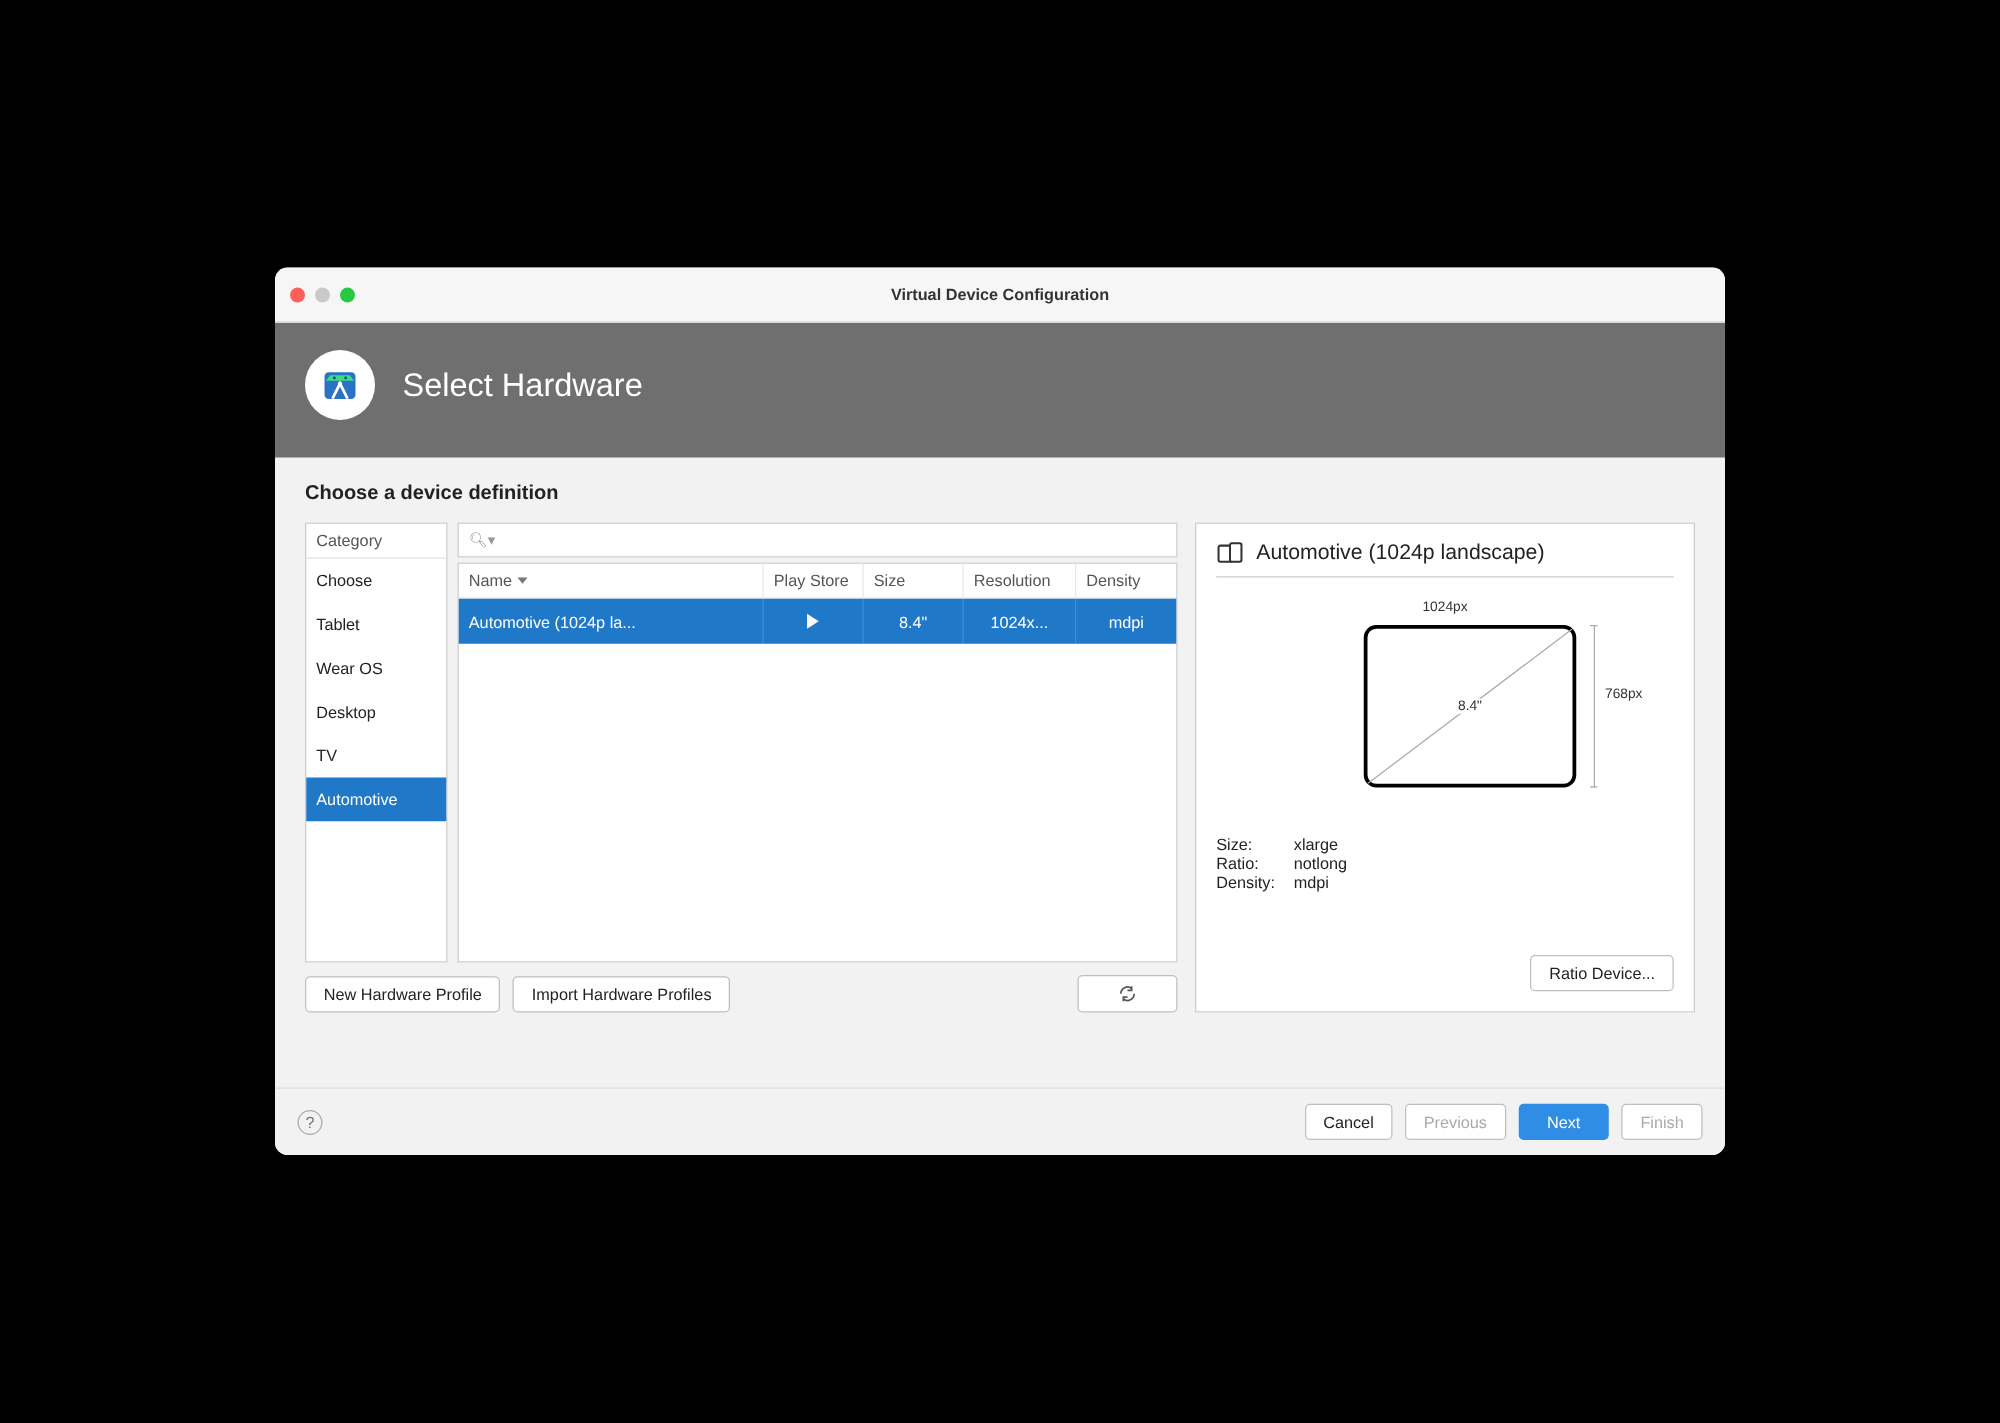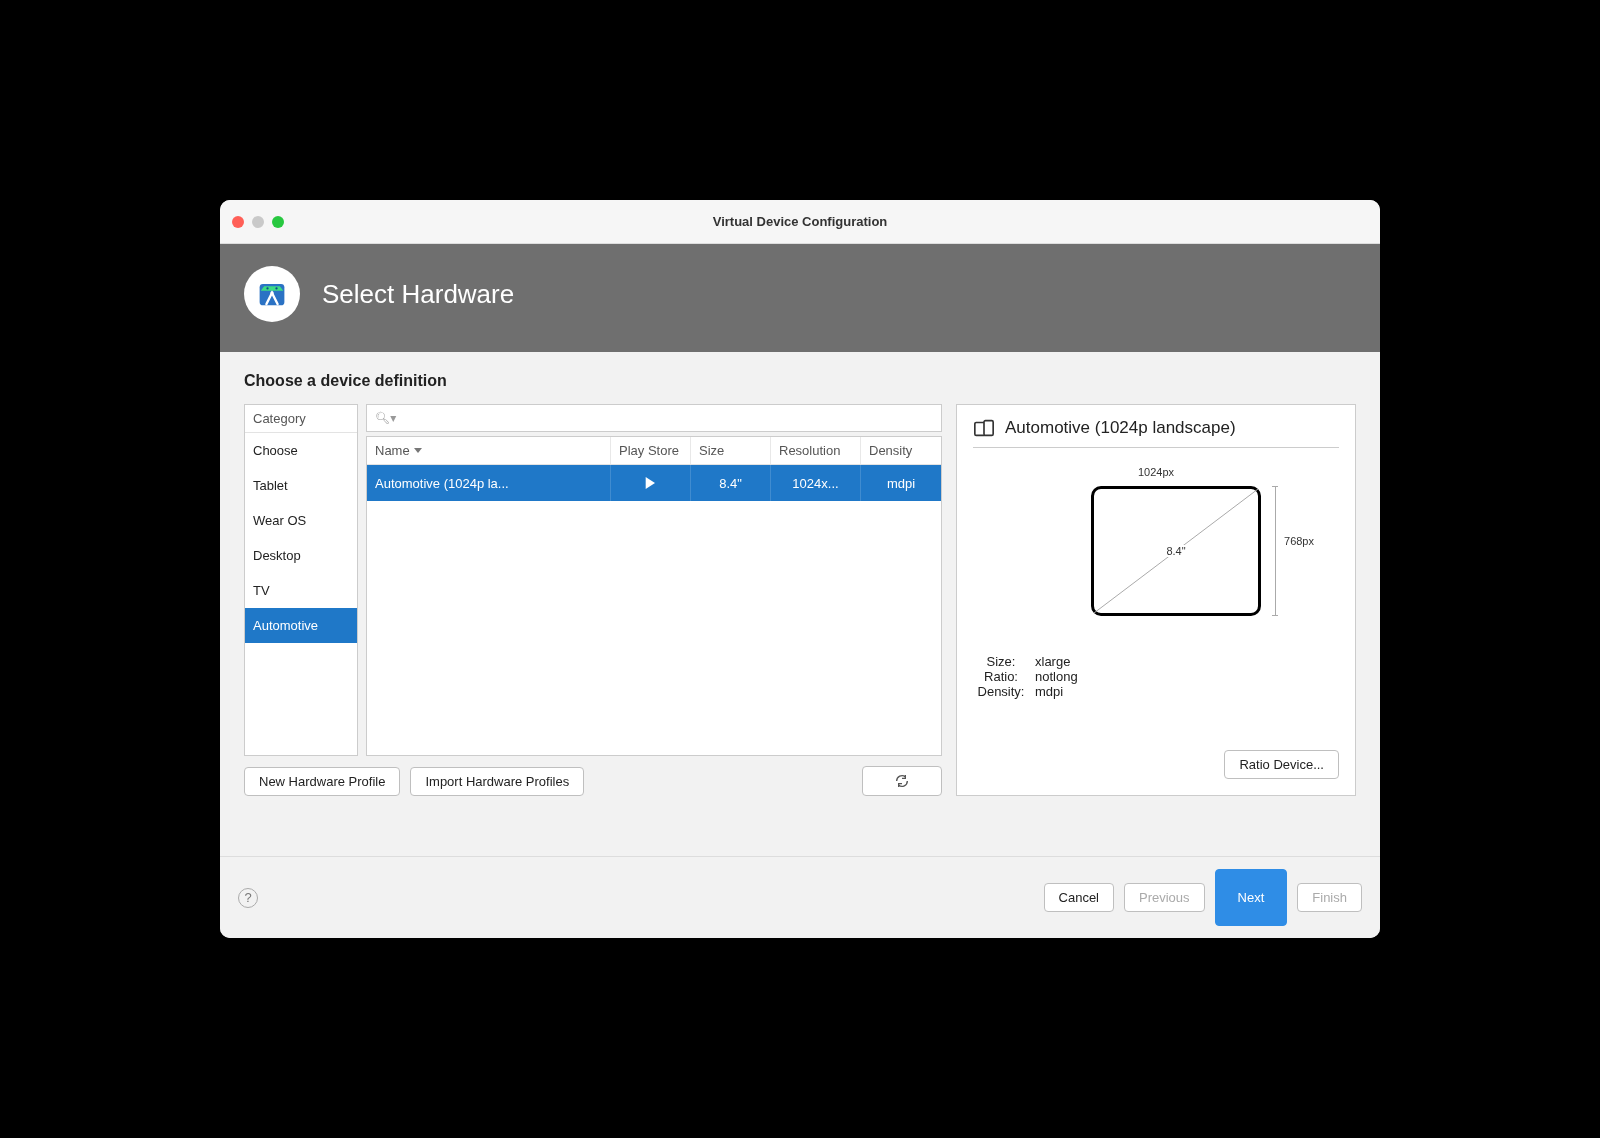--- a/index.html
+++ b/index.html
@@ -268,21 +268,21 @@
   }
   .device-rect .diag-line-svg {
     position:absolute; inset:0; width:100%; height:100%;
   }
   .device-rect .diag-center {
     position:absolute; top:50%; left:50%;
     transform: translate(-50%,-50%);
     font-size:11px; color:#333; background:#fff;
     padding:0 2px;
   }
-  .specs { font-size: 13px; color: #222; text-align: center; }
+  .specs { font-size: 13px; color: #222; }
   .specs .row { display: flex; gap: 6px; }
   .specs .k { width: 56px; }
   .preview-actions { margin-top: auto; display:flex; justify-content:flex-end; }
   .footer {
     border-top: 1px solid #ddd;
     padding: 12px 18px;
     display: flex;
     align-items: center;
     gap: 10px;
     margin-top: 50px;
@@ -293,21 +293,21 @@
     border: 1px solid #aaa;
     border-radius: 50%;
     display: flex; align-items:center; justify-content:center;
     color: #777; font-size: 13px;
     cursor: pointer;
   }
   .footer .btn.primary {
     background: #2f8de6;
     border-color: #2f8de6;
     color: #fff;
-    padding: 20px 22px;
+    padding: 6px 22px;
   }
   .footer .btn:disabled, .footer .btn.disabled {
     color: #aaa;
     cursor: default;
   }
   .mag-icon { color: #999; margin-right:4px; font-size:12px; user-select:none; }
 </style>
 </head>
 <body>
 

